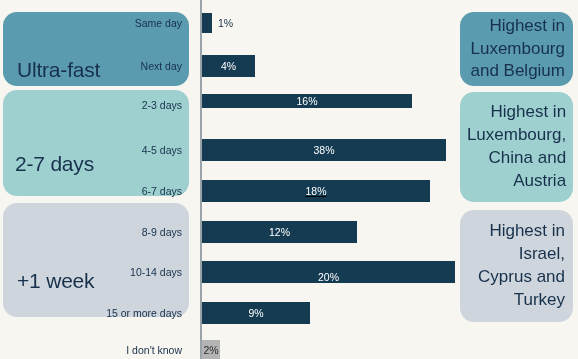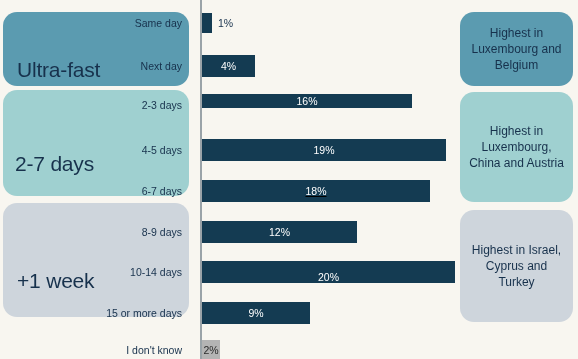--- a/index.html
+++ b/index.html
@@ -95,23 +95,24 @@
     width: 113px;
     border-radius: 14px;
     display: flex;
     align-items: center;
     justify-content: center;
     text-align: center;
     box-sizing: border-box;
     padding: 4px 8px;
   }
   .callout-text {
-    font-size: 12px;
+    font-size: 17px;
     line-height: 1.35;
     color: #17314c;
+    text-align: right;
   }
   #callout-1 { top: 12px;  height: 74px;  background: #5b9bb0; }
   #callout-2 { top: 92px;  height: 110px; background: #9fd0d0; }
   #callout-3 { top: 210px; height: 112px; background: #ced5dc; }
 
   
   #footnote {
     position: absolute;
     left: 386px;
     top: 348px;
@@ -150,21 +151,21 @@
   <div class="bar outside" style="top:13px;  height:20px; width:10px;">
     <span class="bar-value">1%</span>
   </div>
   <div class="bar" style="top:55px;  height:22px; width:53px;">
     <span class="bar-value">4%</span>
   </div>
   <div class="bar" style="top:94px;  height:14px; width:210px;">
     <span class="bar-value">16%</span>
   </div>
   <div class="bar" style="top:139px; height:22px; width:244px;">
-    <span class="bar-value">19%</span>
+    <span class="bar-value">38%</span>
   </div>
   <div class="bar" style="top:180px; height:22px; width:228px;text-decoration:underline;">
     <span class="bar-value">18%</span>
   </div>
   <div class="bar" style="top:221px; height:22px; width:155px;">
     <span class="bar-value">12%</span>
   </div>
   <div class="bar" style="top:261px; height:22px; width:253px;align-items:flex-end;">
     <span class="bar-value">20%</span>
   </div>

